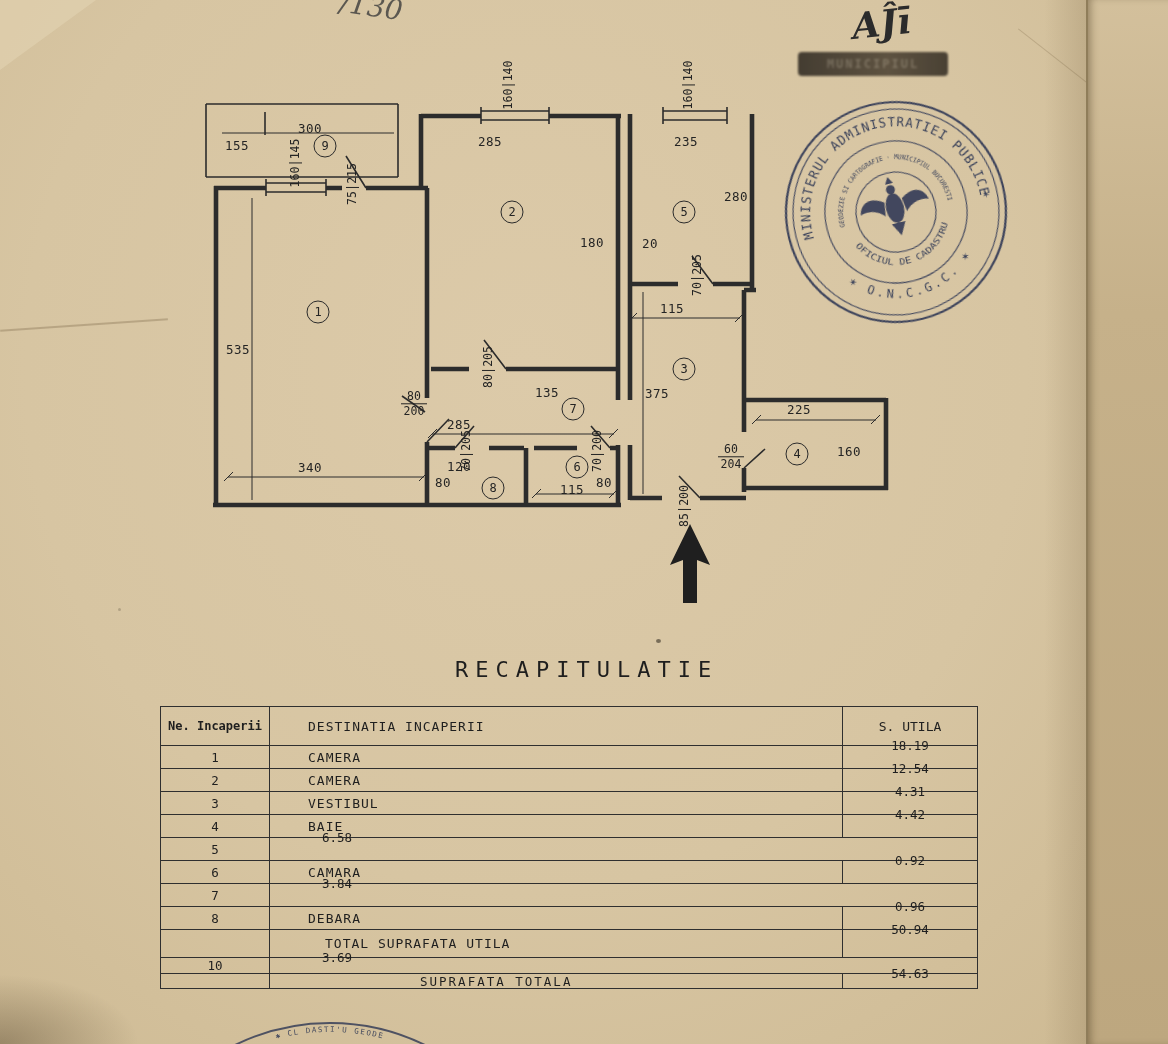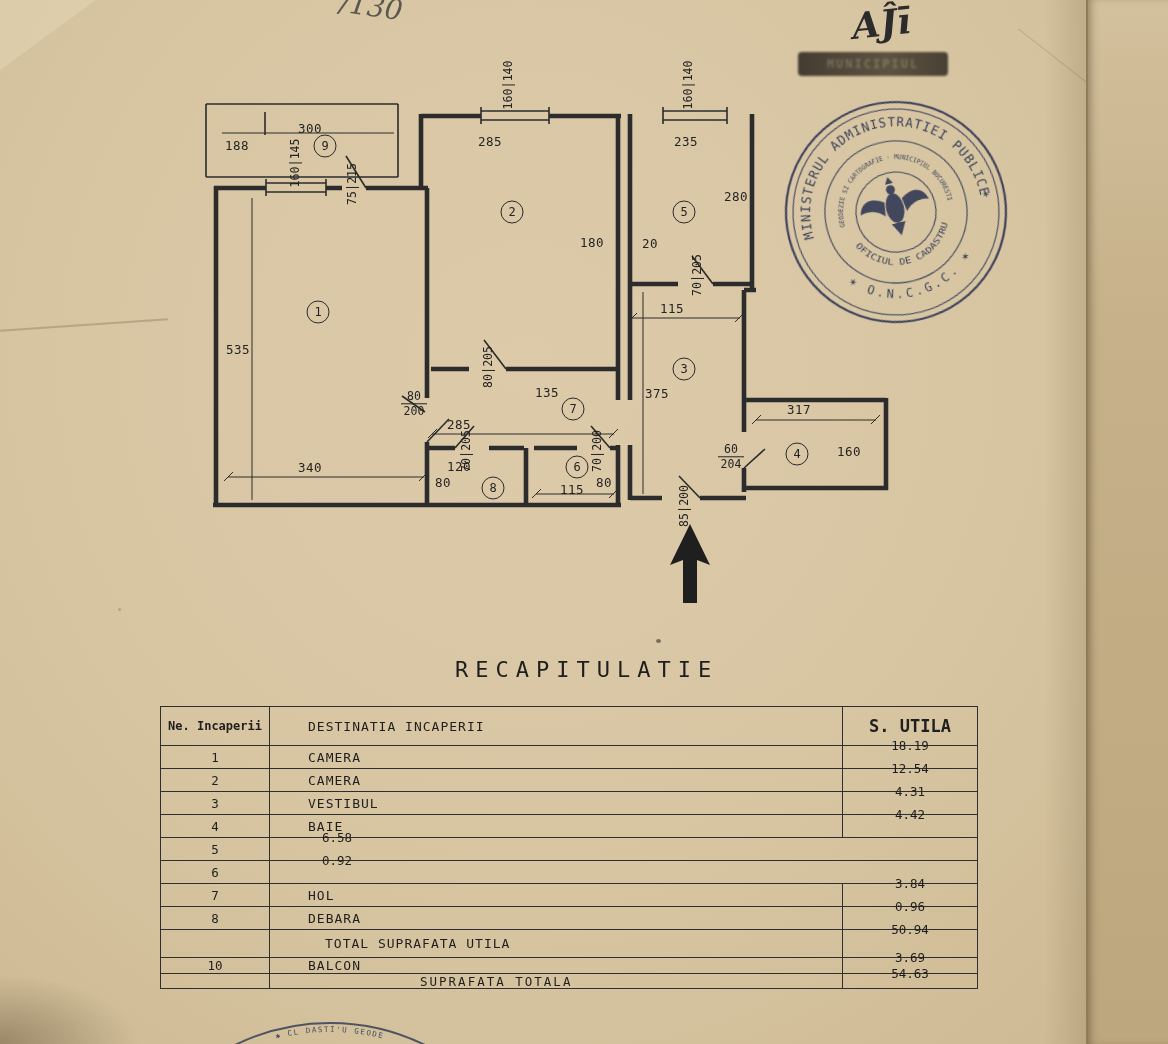--- a/index.html
+++ b/index.html
@@ -56,21 +56,21 @@
 
   .rtable{position:absolute;left:160px;top:706px;width:816px;border:1.7px solid #2f2f2f;color:#1f1f1f;text-align:center;}
   .trow{display:flex;border-bottom:1.4px solid #2f2f2f;}
   .trow.last{border-bottom:none;}
   .c1{width:108px;border-right:1.4px solid #2f2f2f;display:flex;align-items:center;
     justify-content:center;font-size:12.5px;}
   .c2{flex:1;border-right:1.4px solid #2f2f2f;display:flex;align-items:center;
     padding-left:38px;font-size:13px;letter-spacing:1px;}
   .c3{width:134px;position:relative;font-size:12.5px;}
   .c3 .val{position:absolute;left:50%;top:0;transform:translate(-50%,-55%);}
-  .hc3{width:134px;display:flex;align-items:center;justify-content:center;font-size:17px;font-weight:bold;}
+  .hc3{width:134px;display:flex;align-items:center;justify-content:center;font-size:13px;}
   .thead{height:38px;} .r22{height:22px;} .r27{height:27px;} .r15{height:15px;} .r14{height:14px;}
   .thead .c1{font-weight:bold;font-size:12px;}
   .ind1 .c2{padding-left:55px;}
   .ind2 .c2{padding-left:150px;letter-spacing:2px;font-size:12.5px;}
 
   .bstamp{position:absolute;left:225px;top:1008px;}
   .bstamp .ink{stroke:#2d3654;fill:none;stroke-opacity:.8;}
   .bstamp text{fill:#2d3654;fill-opacity:.85;font-family:"DejaVu Sans Mono",monospace;}
 </style>
 </head>
@@ -110,32 +110,32 @@
         M536,494H614 M532,498L541,489 M609,498L618,489
         M632,318H740 M628,322L637,313 M735,322L744,313
         M756,420H876 M752,424L761,415 M871,424L880,415
         M432,434H614 M428,438L437,429 M609,438L618,429
         M643,292V494 M252,198V500 M222,133H394"></path>
     </g>
     <path fill="#1f1f1f" d="M690,524L670,565L683,560L683,603L697,603L697,560L710,565Z"></path>
   </svg>
 
   <div class="dim" style="left:310px;top:128px">300</div>
-  <div class="dim" style="left:237px;top:145px">188</div>
+  <div class="dim" style="left:237px;top:145px">155</div>
   <div class="dim" style="left:490px;top:141px">285</div>
   <div class="dim" style="left:686px;top:141px">235</div>
   <div class="dim" style="left:592px;top:242px">180</div>
   <div class="dim" style="left:736px;top:196px">280</div>
   <div class="dim" style="left:650px;top:243px">20</div>
   <div class="dim" style="left:672px;top:308px">115</div>
   <div class="dim" style="left:238px;top:349px">535</div>
   <div class="dim" style="left:657px;top:393px">375</div>
   <div class="dim" style="left:547px;top:392px">135</div>
   <div class="dim" style="left:459px;top:424px">285</div>
-  <div class="dim" style="left:799px;top:409px">317</div>
+  <div class="dim" style="left:799px;top:409px">225</div>
   <div class="dim" style="left:849px;top:451px">160</div>
   <div class="dim" style="left:310px;top:467px">340</div>
   <div class="dim" style="left:459px;top:466px">120</div>
   <div class="dim" style="left:443px;top:482px">80</div>
   <div class="dim" style="left:604px;top:482px">80</div>
   <div class="dim" style="left:572px;top:489px">115</div>
 
   <div class="vfrac" style="left:508px;top:85px">
     <span>160</span>
       <span class="bar"></span>
@@ -273,48 +273,47 @@
         </div>
     </div>
     <div class="trow r22">
       <div class="c1">5</div>
       <div class="c3">
           <span class="val">6.58</span>
         </div>
     </div>
     <div class="trow r22">
       <div class="c1">6</div>
+      <div class="c2">CAMARA</div>
       <div class="c3">
           <span class="val">0.92</span>
         </div>
     </div>
     <div class="trow r22">
       <div class="c1">7</div>
-      <div class="c2">HOL</div>
       <div class="c3">
           <span class="val">3.84</span>
         </div>
     </div>
     <div class="trow r22">
       <div class="c1">8</div>
       <div class="c2">DEBARA</div>
       <div class="c3">
           <span class="val">0.96</span>
         </div>
     </div>
     <div class="trow r27 ind1">
       <div class="c1"></div>
       <div class="c2">TOTAL SUPRAFATA UTILA</div>
       <div class="c3">
           <span class="val">50.94</span>
         </div>
     </div>
     <div class="trow r15">
       <div class="c1">10</div>
-      <div class="c2">BALCON</div>
       <div class="c3">
           <span class="val">3.69</span>
         </div>
     </div>
     <div class="trow r14 ind2 last">
       <div class="c1"></div>
       <div class="c2">SUPRAFATA TOTALA</div>
       <div class="c3">
           <span class="val">54.63</span>
         </div>

